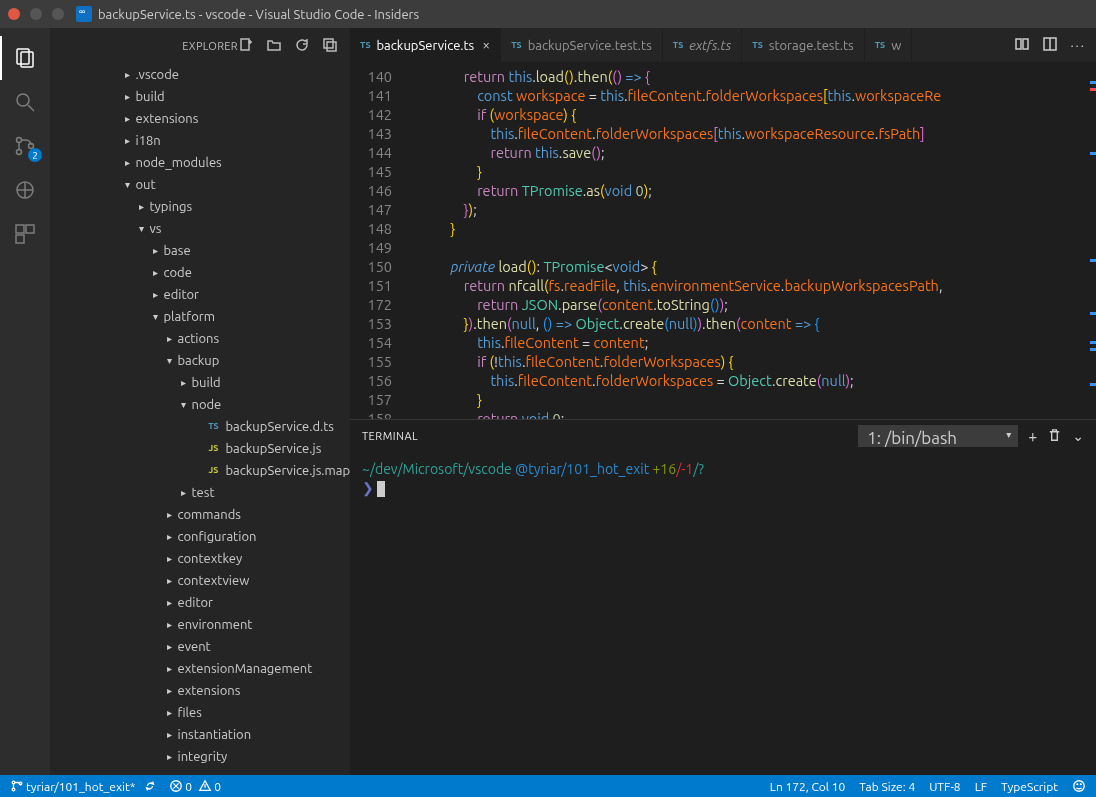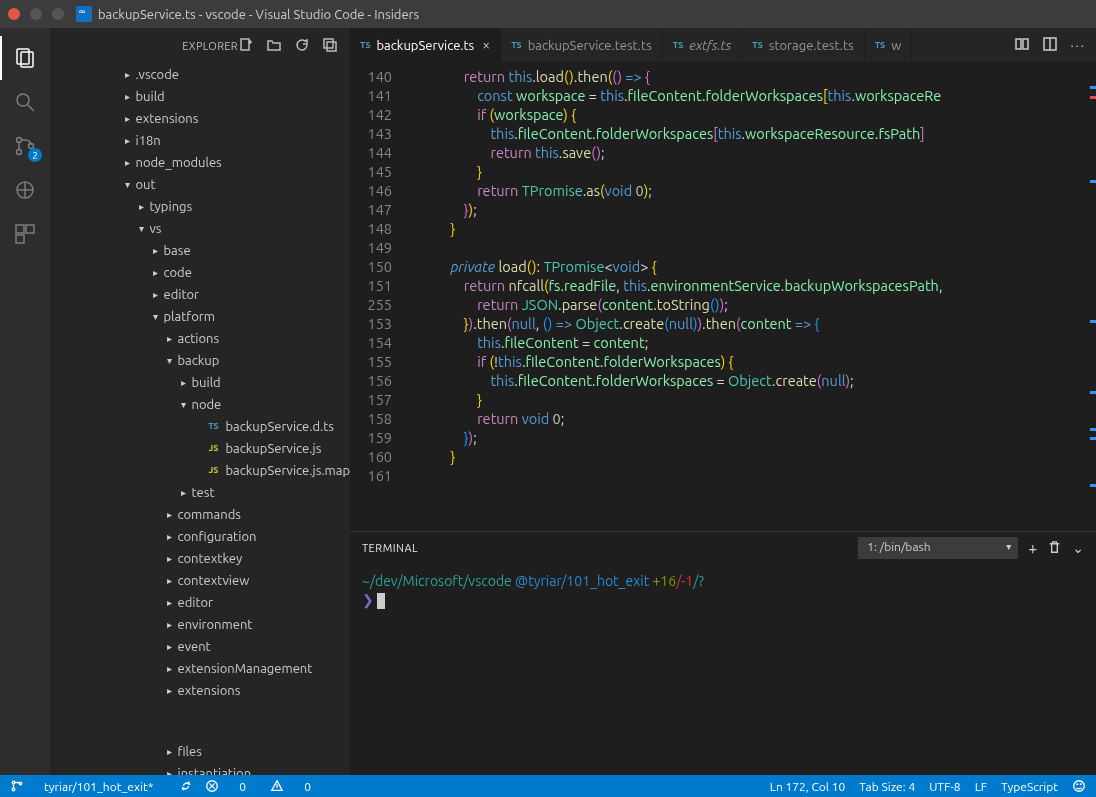--- a/index.html
+++ b/index.html
@@ -54,38 +54,38 @@
 .folding { width:14px; padding-top:4px; color:#5a5a5a;}
 .folding div{height:19px; text-align:center; font-size:11px;}
 .code { flex:1; padding:4px 0; white-space:pre; overflow:hidden; }
 .code div { height:19px; }
 .minimap { position:absolute; right:0; top:0; bottom:0; width:10px; }
 .mm-mark{position:absolute;right:0;width:6px;height:3px;background:#3794ff;}
 .mm-err{background:#f14c4c;}
 
 .kw{color:#c586c0;} .kw2{color:#569cd6;} .kw3{color:#569cd6;font-style:italic;}
 .fn{color:#dcdcaa;} .num{color:#b5cea8;}
-.type{color:#4ec9b0;} .prop{color:#86efac;} .this{color:#569cd6;}
+.type{color:#4ec9b0;} .prop{color:#f97316;} .this{color:#569cd6;}
 .op{color:#d4d4d4;}
 .br1{color:#ffd700;} .br2{color:#da70d6;} .br3{color:#179fff;}
 
-.panel { height:244px; border-top:1px solid #383838; display:flex; flex-direction:column;}
+.panel { height:356px; border-top:1px solid #383838; display:flex; flex-direction:column;}
 .panel-header { height:32px; display:flex; align-items:center; padding:0 12px; font-size:11px; color:#e7e7e7; justify-content:space-between;}
 .panel-title { letter-spacing:0.5px; }
 .panel-controls { display:flex; align-items:center; gap:10px; color:#ccc;}
-.term-select { background:#3c3c3c; color:#ccc; border:1px solid #3c3c3c; padding:2px 22px 2px 8px; font-size:12px; height:22px; width:160px; position:relative;}
+.term-select { background:#3c3c3c; color:#ccc; border:1px solid #3c3c3c; padding:2px 22px 2px 8px; font-size:17px; height:22px; width:160px; position:relative;}
 .term-select::after{content:"▾"; position:absolute; right:6px; top:3px; color:#ccc; font-size:10px;}
 .term-body { flex:1; padding:8px 12px; font-family:'Ubuntu Mono','Consolas',monospace; font-size:14px; line-height:19px;}
 .tp-cyan{color:#2aa198;} .tp-blue{color:#268bd2;} .tp-green{color:#859900;} .tp-red{color:#dc322f;} .tp-mag{color:#6c71c4;}
 .cursor{display:inline-block;width:8px;height:16px;background:#ccc;vertical-align:middle;}
 
 .statusbar { height:22px; background:#007acc; color:#fff; display:flex; align-items:center; font-size:12px; padding:0 10px;}
 .sb-left { display:flex; align-items:center; gap:12px;}
 .sb-right { margin-left:auto; display:flex; align-items:center; gap:14px;}
-.sb-item { display:flex; align-items:center; gap:20px; cursor:pointer;}
+.sb-item { display:flex; align-items:center; gap:2px; cursor:pointer;}
 .sb-item svg{width:14px;height:14px;}
 
 
 .ico-svg{fill:none;stroke:currentColor;stroke-width:1.5;}
 </style>
 </head>
 <body>
 
 <div class="titlebar">
   <span class="win-btn close"></span>
@@ -269,21 +269,21 @@
           <span>event</span>
         </div>
         <div class="tree-item" style="padding-left: 54px;">
           <span class="twistie collapsed"></span>
           <span>extensionManagement</span>
         </div>
         <div class="tree-item" style="padding-left: 54px;">
           <span class="twistie collapsed"></span>
           <span>extensions</span>
         </div>
-        <div class="tree-item" style="padding-left: 54px; margin-top: 39px;">
+        <div class="tree-item" style="padding-left: 54px;">
           <span class="twistie collapsed"></span>
           <span>files</span>
         </div>
         <div class="tree-item" style="padding-left: 54px;">
           <span class="twistie collapsed"></span>
           <span>instantiation</span>
         </div>
         <div class="tree-item" style="padding-left: 54px;">
           <span class="twistie collapsed"></span>
           <span>integrity</span>
@@ -333,21 +333,21 @@
           <div>142</div>
           <div>143</div>
           <div>144</div>
           <div>145</div>
           <div>146</div>
           <div>147</div>
           <div>148</div>
           <div>149</div>
           <div>150</div>
           <div>151</div>
-          <div>255</div>
+          <div>172</div>
           <div>153</div>
           <div>154</div>
           <div>155</div>
           <div>156</div>
           <div>157</div>
           <div>158</div>
           <div>159</div>
           <div>160</div>
           <div>161</div>
         </div>

